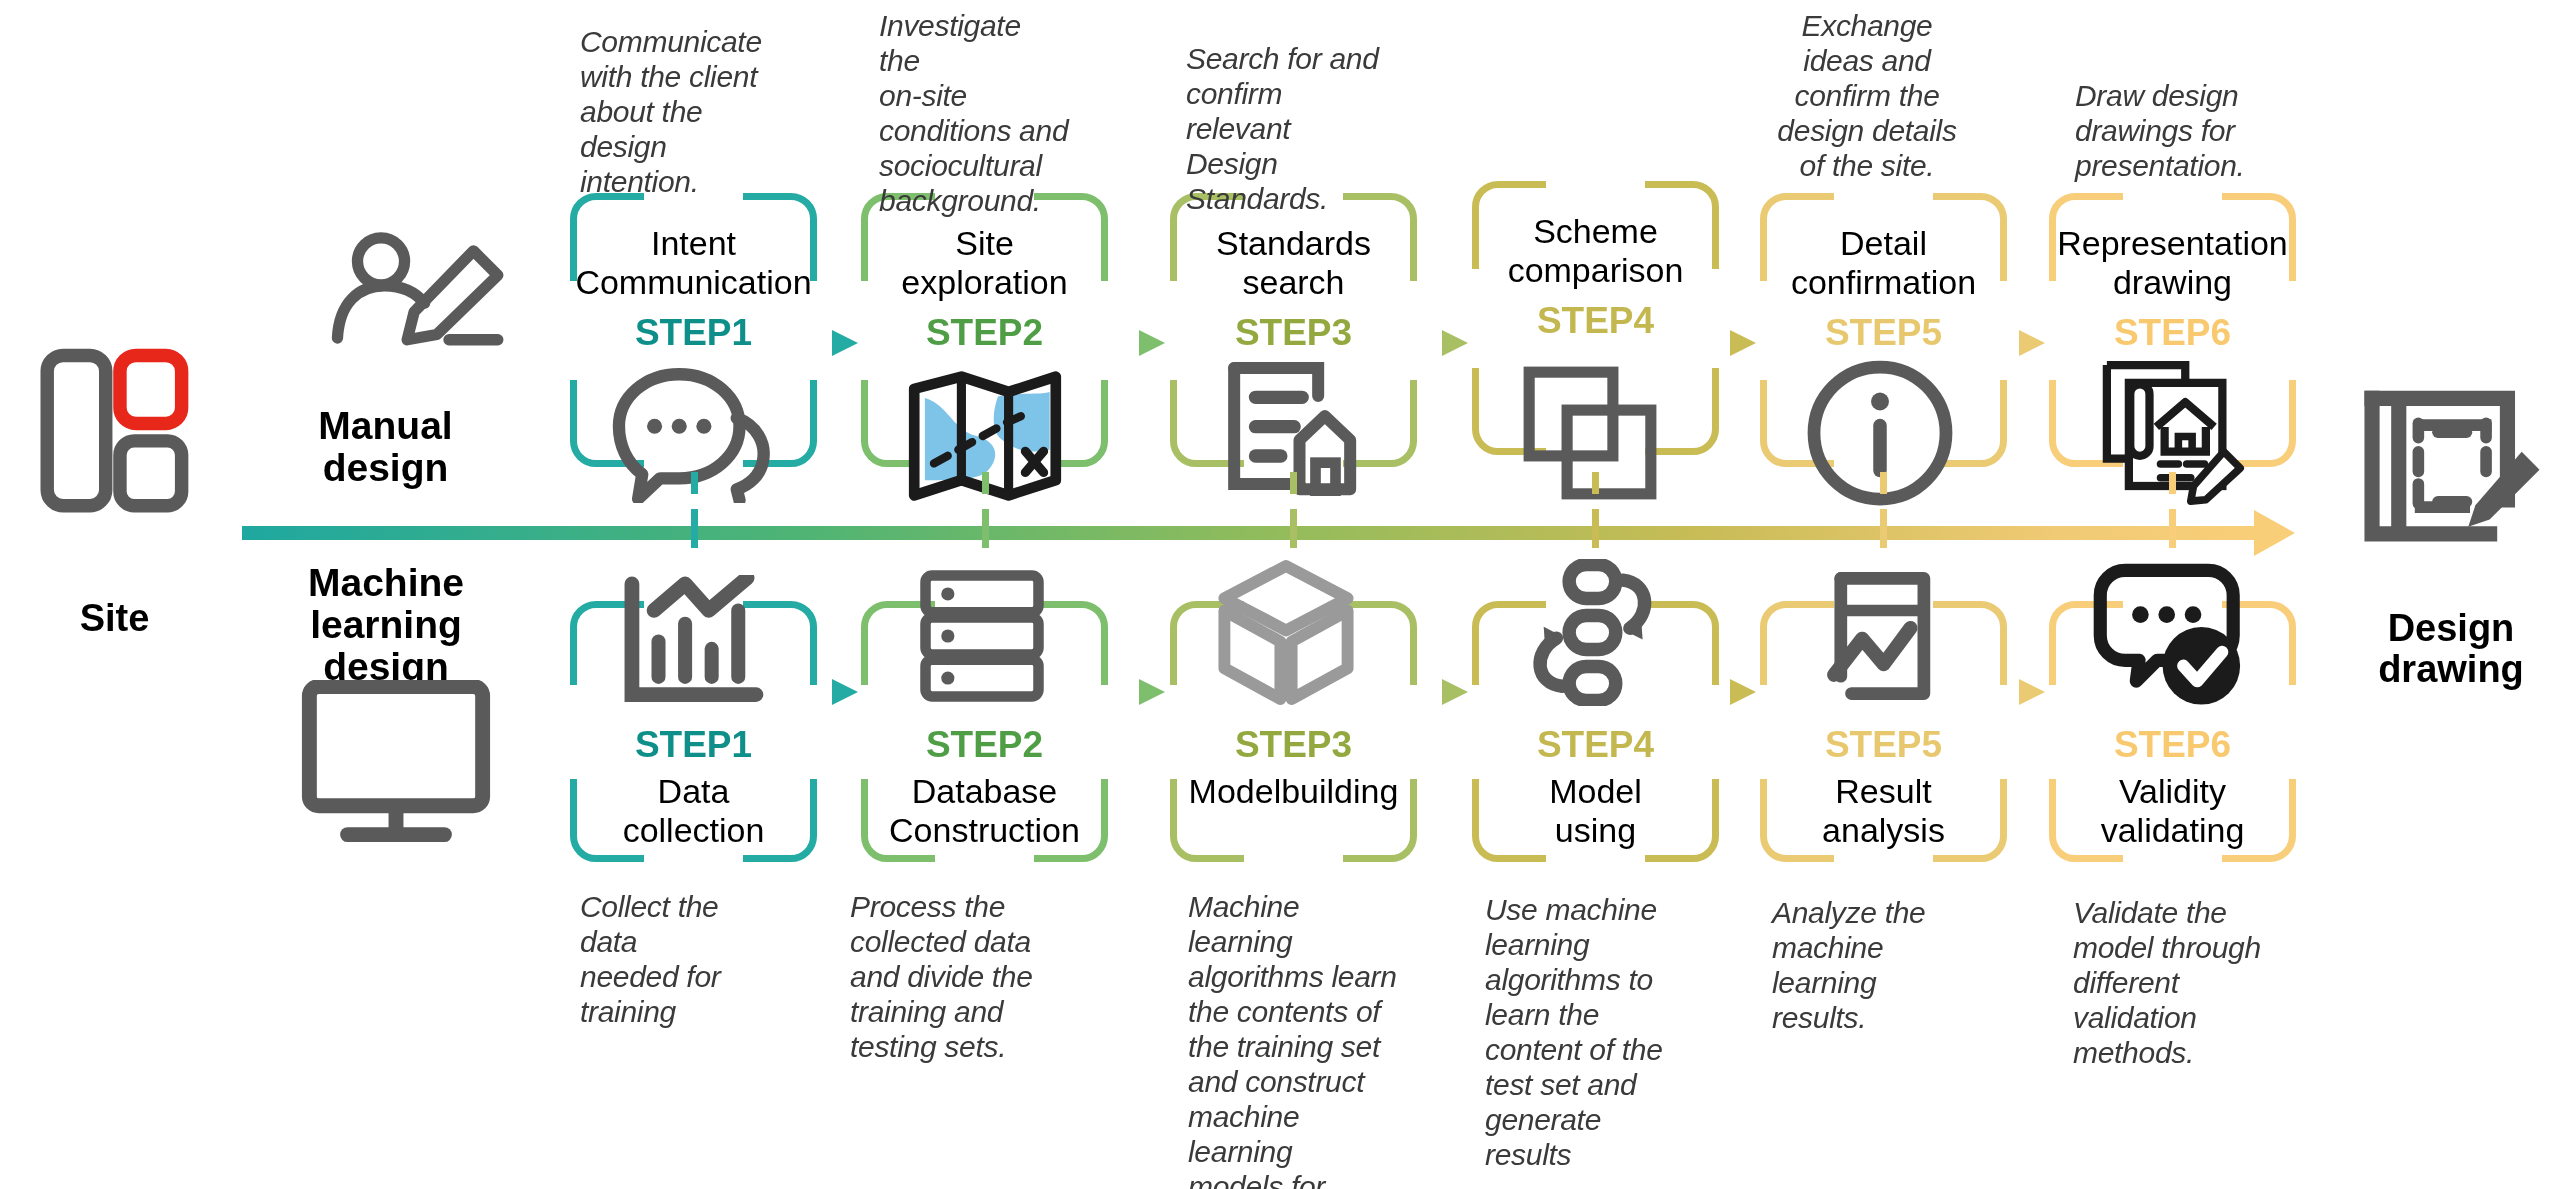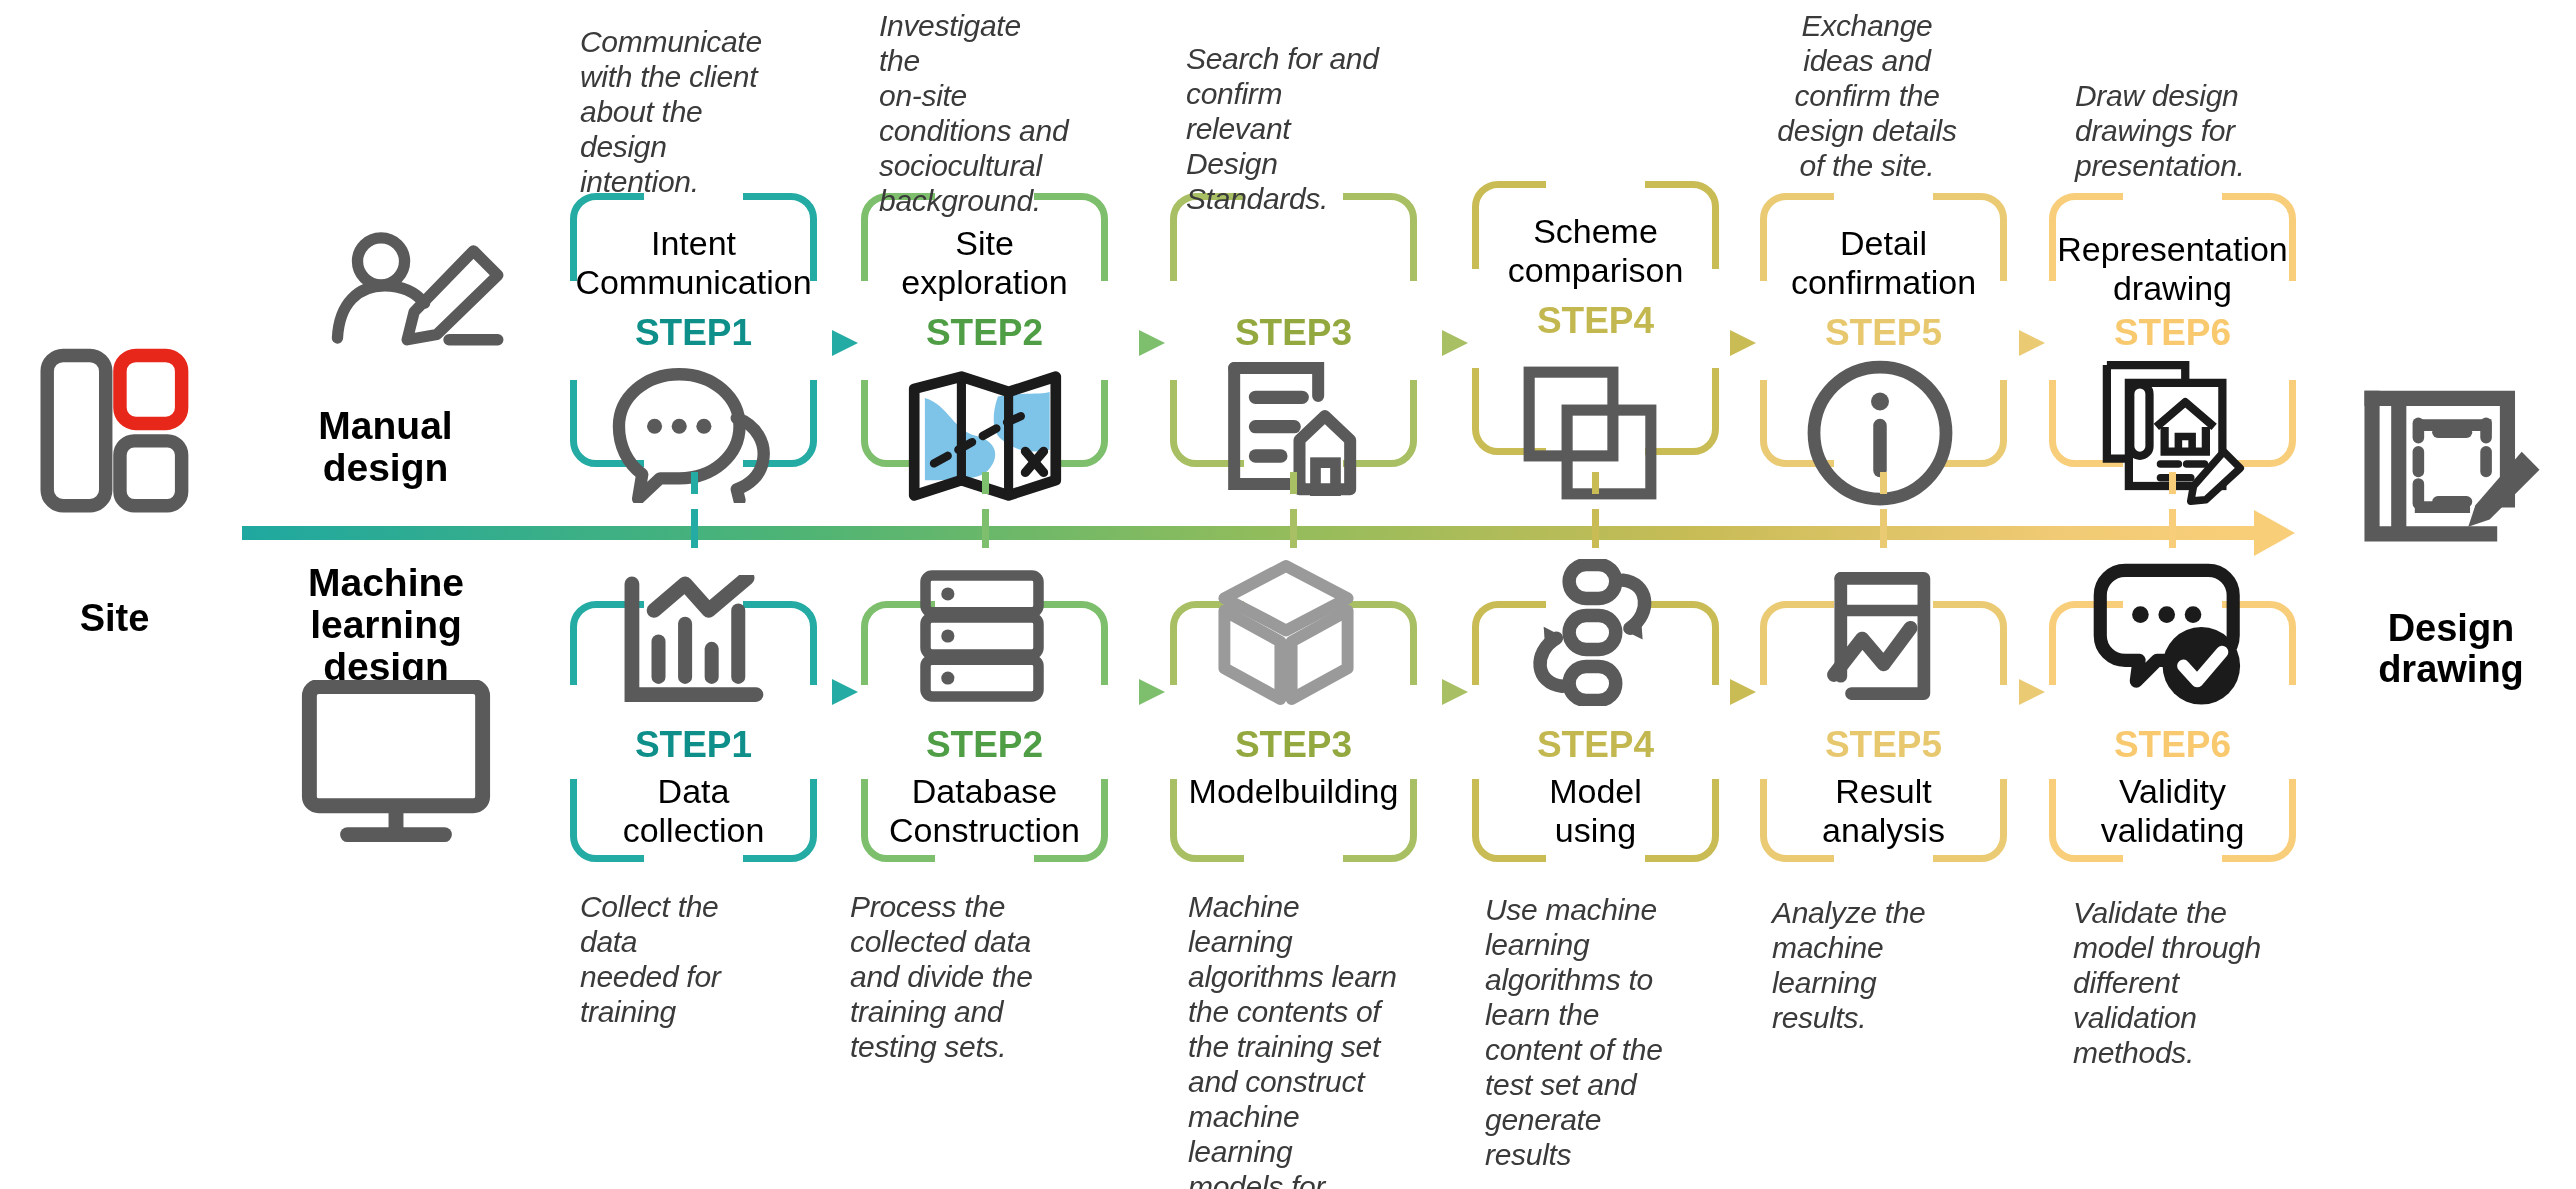--- a/index.html
+++ b/index.html
@@ -195,20 +195,22 @@
       <line x1="156" y1="112" x2="180" y2="140"></line>
       <line x1="180" y1="112" x2="156" y2="140"></line>
     </g>
       </svg></div>
     <div class="card" style="left: 1170px; top: 193px; width: 247px; height: 274px;">
       <div class="bracket" style="border-color: rgb(169, 191, 99);"></div>
       <div class="notch" style="left: 74px; top: -2.6px; width: 99px; height: 17px;"></div>
       <div class="notch" style="left: 74px; bottom: -2.6px; width: 99px; height: 17px;"></div>
       <div class="notch" style="left: -2.6px; top: 88px; width: 17px; height: 99px;"></div>
       <div class="notch" style="right: -2.6px; top: 88px; width: 17px; height: 99px;"></div>
+      <div class="card-title" style="top: 31px;">Standards
+search</div>
       <div class="card-step" style="top: 119px; color: rgb(147, 168, 63);">STEP3</div>
     </div>
     <div class="abs" style="left: 1208px; top: 356px; width: 163px; height: 140px;"><svg width="163" height="140" viewBox="0 0 210 210" preserveAspectRatio="xMidYMid meet" xmlns="http://www.w3.org/2000/svg">
     <path d="M22 18 L148 18 L148 60" fill="none" stroke="#5A5A5A" stroke-width="18" stroke-linecap="round"></path>
     <path d="M22 18 L22 192 L120 192" fill="none" stroke="#5A5A5A" stroke-width="18" stroke-linecap="round"></path>
     <g stroke="#5A5A5A" stroke-width="20" stroke-linecap="round">
       <line x1="54" y1="62" x2="124" y2="62"></line>
       <line x1="54" y1="106" x2="112" y2="106"></line>
       <line x1="54" y1="150" x2="92" y2="150"></line>
     </g>
@@ -243,21 +245,21 @@
     <circle cx="100" cy="100" r="88" fill="none" stroke="#5A5A5A" stroke-width="17"></circle>
     <circle cx="100" cy="58" r="12" fill="#5A5A5A"></circle>
     <line x1="100" y1="90" x2="100" y2="150" stroke="#5A5A5A" stroke-width="18" stroke-linecap="round"></line>
       </svg></div>
     <div class="card" style="left: 2049px; top: 193px; width: 247px; height: 274px;">
       <div class="bracket" style="border-color: rgb(248, 206, 123);"></div>
       <div class="notch" style="left: 74px; top: -2.6px; width: 99px; height: 17px;"></div>
       <div class="notch" style="left: 74px; bottom: -2.6px; width: 99px; height: 17px;"></div>
       <div class="notch" style="left: -2.6px; top: 88px; width: 17px; height: 99px;"></div>
       <div class="notch" style="right: -2.6px; top: 88px; width: 17px; height: 99px;"></div>
-      <div class="card-title" style="top: 37px;">Representation
+      <div class="card-title" style="top: 31px;">Representation
 drawing</div>
       <div class="card-step" style="top: 119px; color: rgb(248, 201, 110);">STEP6</div>
     </div>
     <div class="abs" style="left: 2085px; top: 354px; width: 173px; height: 154px;"><svg width="173" height="154" viewBox="0 0 224 224" preserveAspectRatio="xMidYMid meet" xmlns="http://www.w3.org/2000/svg">
     <path d="M18 16 L132 16 L132 40" fill="none" stroke="#1B1B1B" stroke-width="12"></path>
     <path d="M18 16 L18 152 L72 152" fill="none" stroke="#1B1B1B" stroke-width="12"></path>
     <rect x="50" y="42" width="136" height="150" fill="#ffffff" stroke="#1B1B1B" stroke-width="12"></rect>
     <rect x="52" y="44" width="28" height="104" rx="14" fill="#ffffff" stroke="#1B1B1B" stroke-width="12"></rect>
     <path d="M90 106 L132 70 L174 106" fill="none" stroke="#1B1B1B" stroke-width="12" stroke-linejoin="round"></path>
     <path d="M102 106 L102 142 L162 142 L162 106" fill="none" stroke="#1B1B1B" stroke-width="12"></path>

